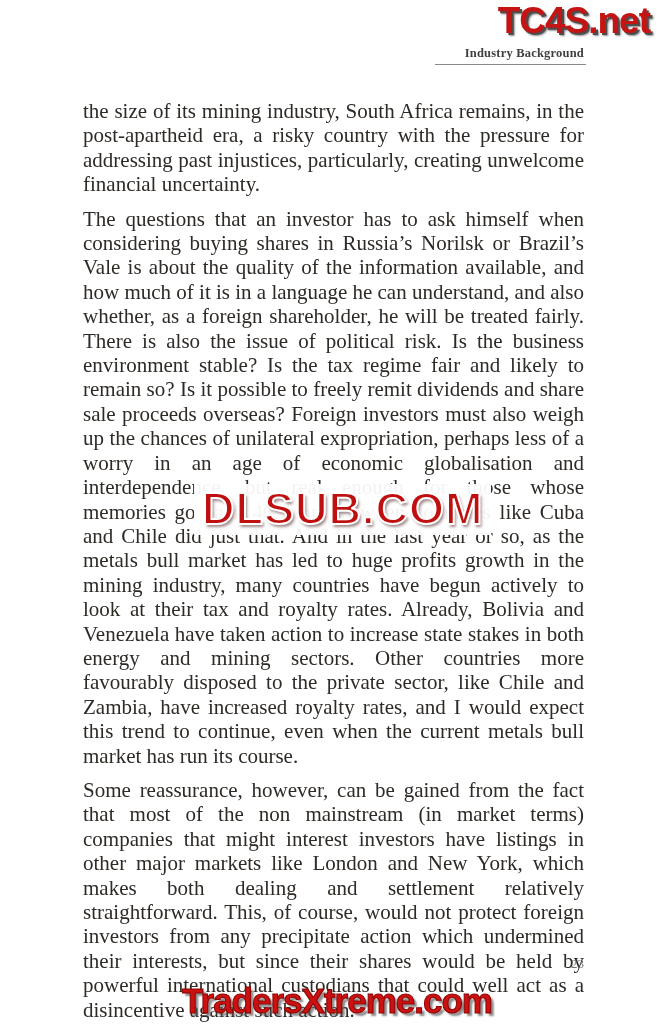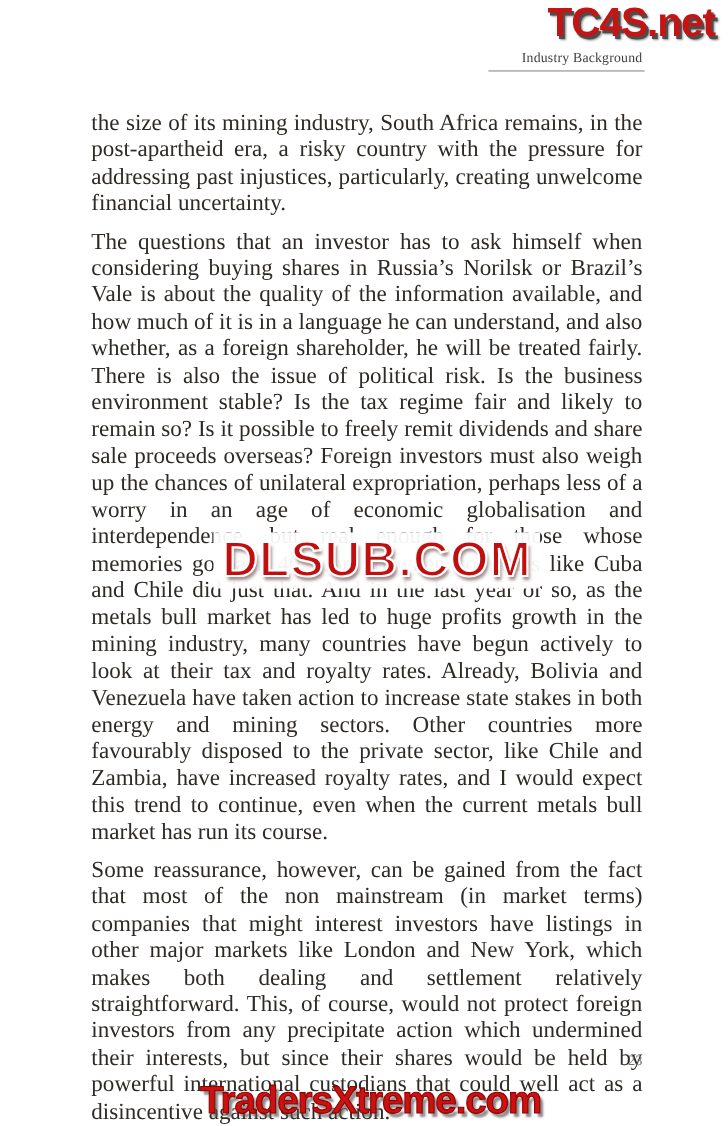--- a/index.html
+++ b/index.html
@@ -31,20 +31,21 @@
     color: #c41414;
     text-shadow: 2px 2px 0 #4d4d4d, 3px 3px 2px rgba(0,0,0,.45);
     line-height: 1;
   }
   .subtitle-wrap {
     position: absolute;
     top: 43px;
     right: 76px;
     border-bottom: 1px solid #8a8a8a;
     padding: 0 2px 3px 30px;
+    font-weight: bold;
   }
   .subtitle {
     font-family: "Liberation Serif", serif;
     font-size: 12.5px;
     color: #3f3f3f;
     letter-spacing: .2px;
   }
 
   
   .content {

